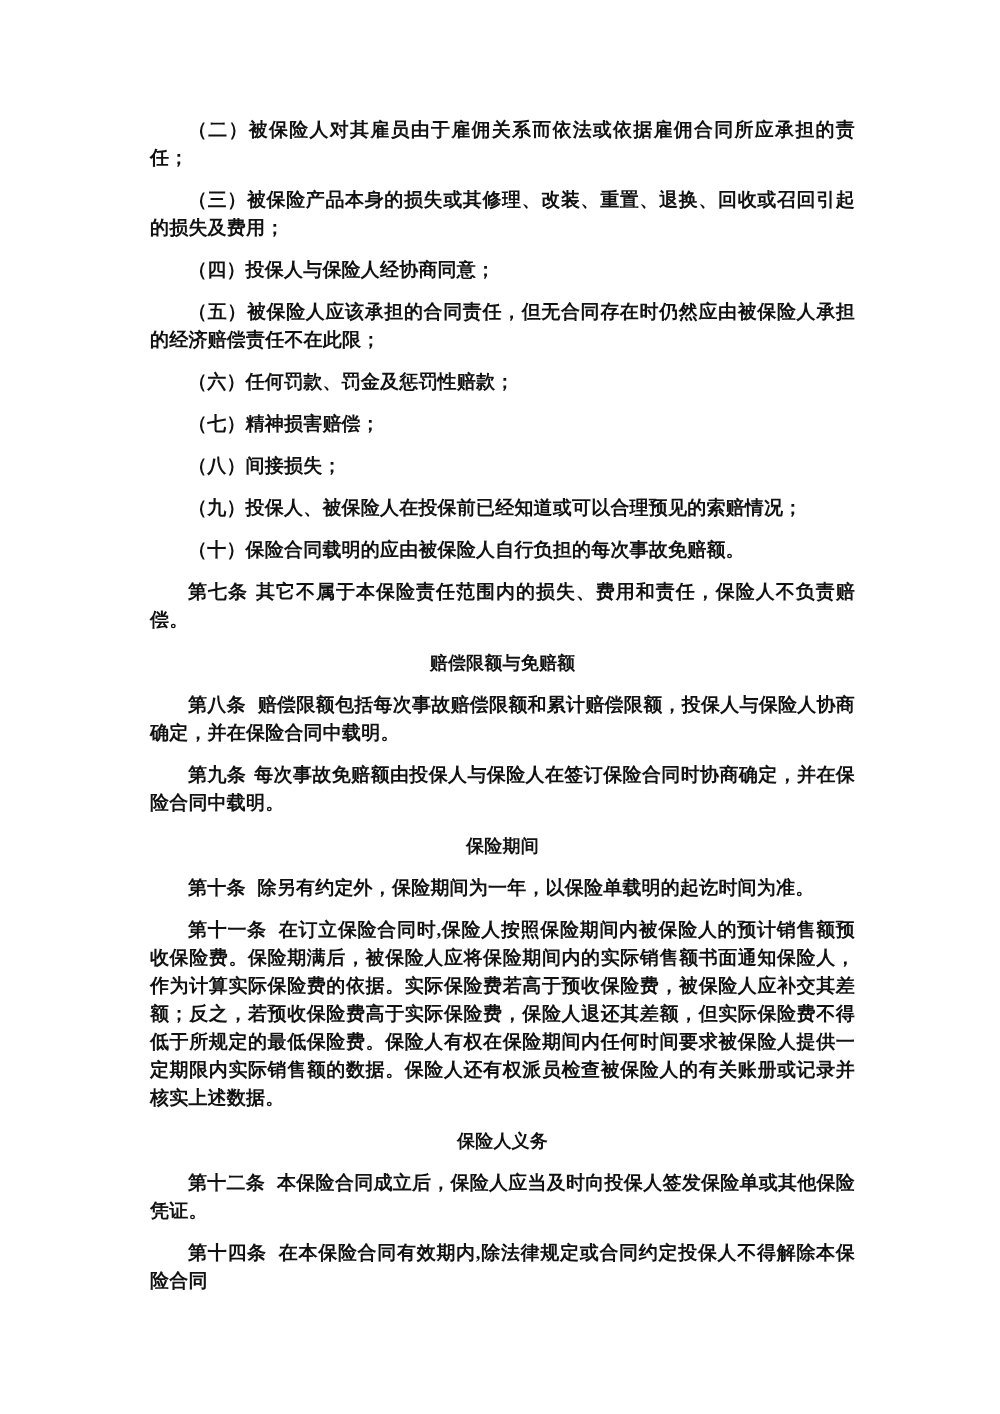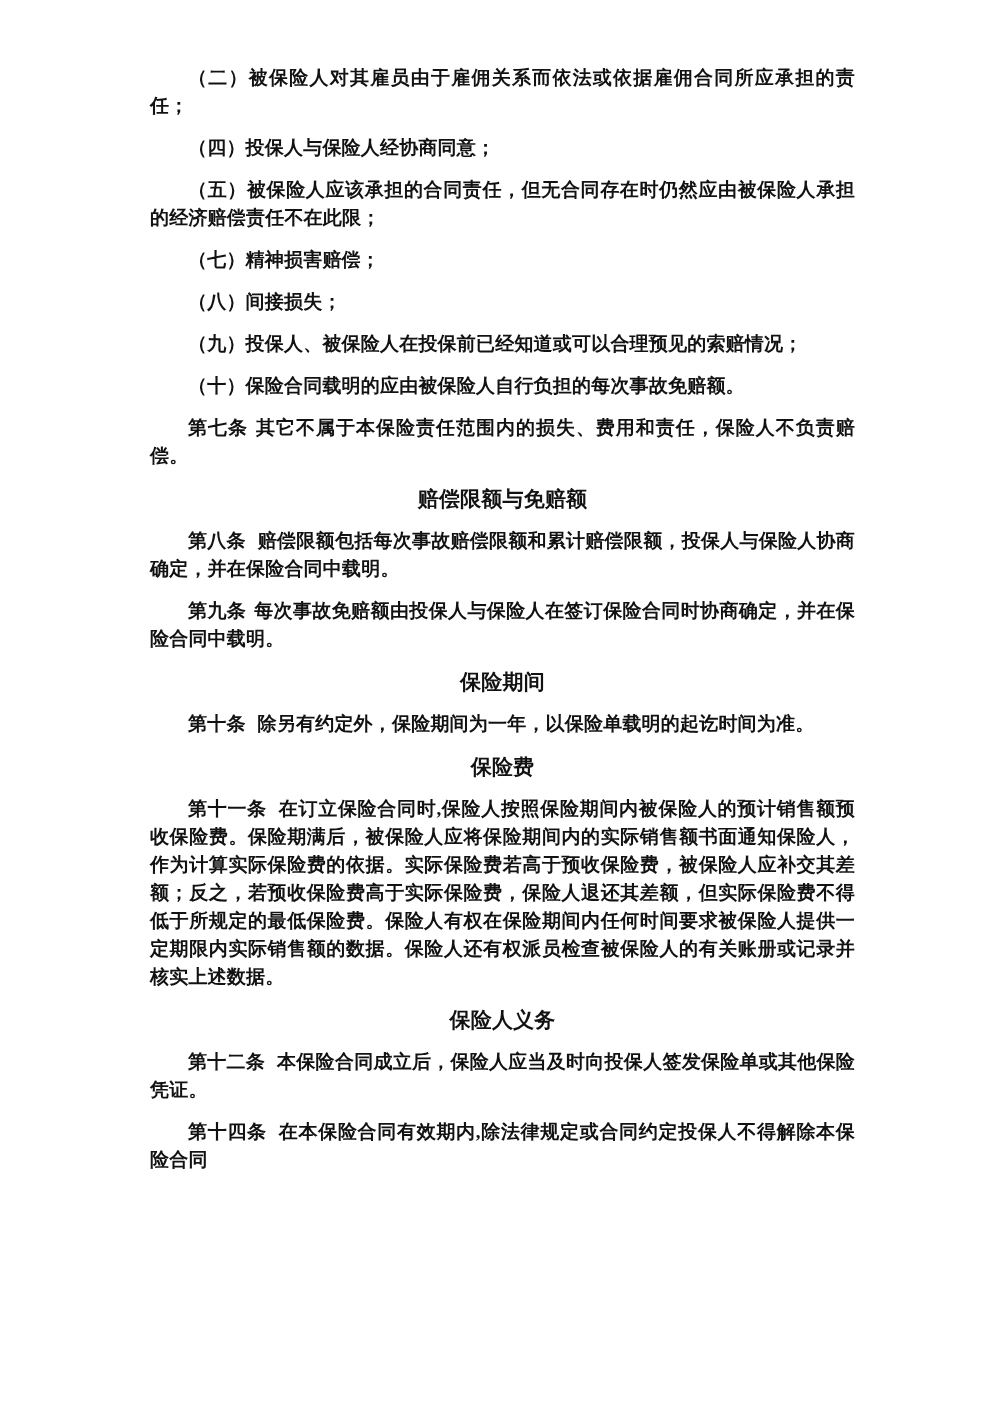--- a/index.html
+++ b/index.html
@@ -11,61 +11,63 @@
     width: 1000px;
     height: 1414px;
     overflow: hidden;
     font-family: "Liberation Serif", "DejaVu Serif", serif;
     color: #121212;
   }
   .page {
     box-sizing: border-box;
     width: 1000px;
     height: 1414px;
-    padding: 64px 145px 0 150px;
+    padding: 116px 145px 0 150px;
     background: #ffffff;
   }
   .block {
     margin: 14px 0 0 0;
     font-size: 19px;
     line-height: 28px;
     text-align: justify;
     text-indent: 2em;
     letter-spacing: 0.2px;
   }
   .block:first-child { margin-top: 0; }
   .bold-item { font-weight: 700; }
   .heading {
     margin: 15px 0 0 0;
-    font-size: 21px;
+    font-size: 18px;
     line-height: 28px;
     font-weight: 700;
     text-align: center;
     text-indent: 0;
   }
   .art-label {
     font-weight: 700;
     margin-right: 12px;
   }
   .art-label.tight { margin-right: 8px; }
   .seg-regular { font-weight: 700; }
   .seg-bold { font-weight: 700; }
 </style>
 </head>
 <body>
 
 <div class="page">
 
   <p class="block bold-item">（二）被保险人对其雇员由于雇佣关系而依法或依据雇佣合同所应承担的责任；</p>
 
+  <p class="block bold-item">（三）被保险产品本身的损失或其修理、改装、重置、退换、回收或召回引起的损失及费用；</p>
 
   <p class="block bold-item">（四）投保人与保险人经协商同意；</p>
 
   <p class="block bold-item">（五）被保险人应该承担的合同责任，但无合同存在时仍然应由被保险人承担的经济赔偿责任不在此限；</p>
 
+  <p class="block bold-item">（六）任何罚款、罚金及惩罚性赔款；</p>
 
   <p class="block bold-item">（七）精神损害赔偿；</p>
 
   <p class="block bold-item">（八）间接损失；</p>
 
   <p class="block bold-item">（九）投保人、被保险人在投保前已经知道或可以合理预见的索赔情况；</p>
 
   <p class="block bold-item">（十）保险合同载明的应由被保险人自行负担的每次事故免赔额。</p>
 
   <p class="block bold-item">
@@ -81,21 +83,20 @@
   <p class="block">
     <span class="art-label tight">第九条</span><span class="seg-regular">每次事故免赔额由投保人与保险人在签订保险合同时协商确定，并在保险合同中载明。</span>
   </p>
 
   <h3 class="block heading">保险期间</h3>
 
   <p class="block">
     <span class="art-label">第十条</span><span class="seg-regular">除另有约定外，保险期间为一年，以保险单载明的起讫时间为准。</span>
   </p>
 
-  <h3 class="block heading">保险费</h3>
 
   <p class="block">
     <span class="art-label">第十一条</span><span class="seg-regular">在订立保险合同时,保险人按照保险期间内被保险人的预计销售额预收保险费。</span><span class="seg-bold">保险期满后，被保险人应将保险期间内的实际销售额书面通知保险人，作为计算实际保险费的依据。实际保险费若高于预收保险费，被保险人应补交其差额；反之，若预收保险费高于实际保险费，保险人退还其差额，但实际保险费不得低于所规定的最低保险费。保险人有权在保险期间内任何时间要求被保险人提供一定期限内实际销售额的数据。保险人还有权派员检查被保险人的有关账册或记录并核实上述数据。</span>
   </p>
 
   <h3 class="block heading">保险人义务</h3>
 
   <p class="block">
     <span class="art-label">第十二条</span><span class="seg-regular">本保险合同成立后，保险人应当及时向投保人签发保险单或其他保险凭证。</span>
   </p>

